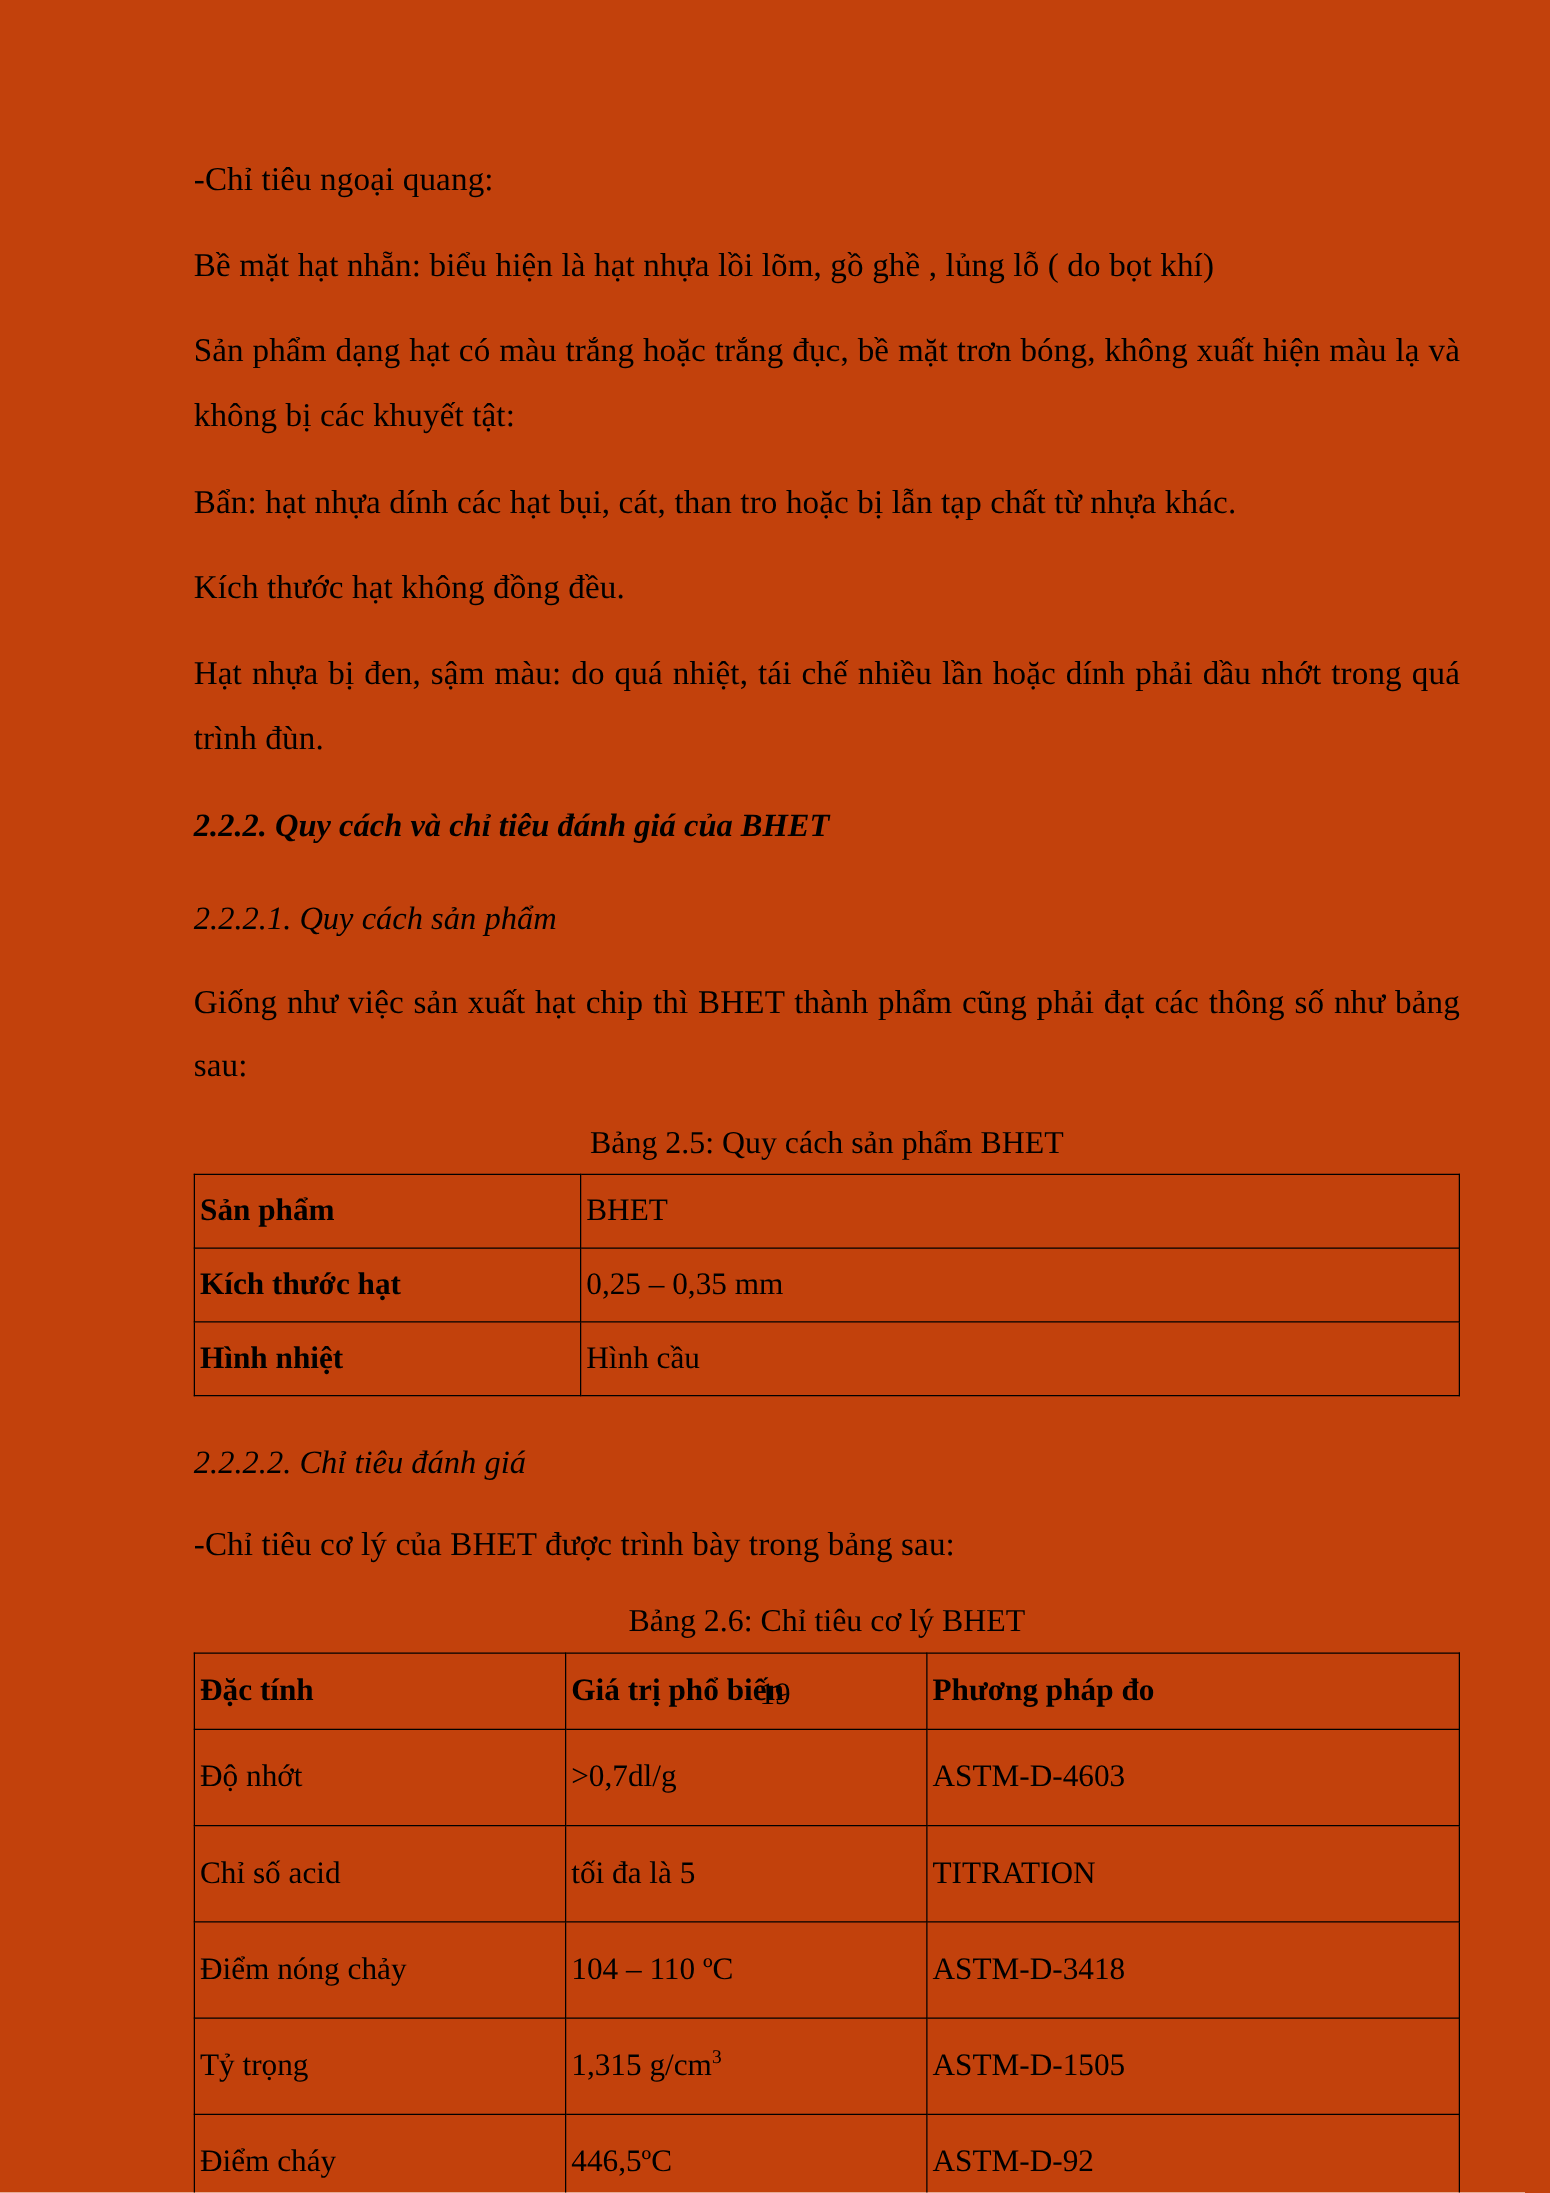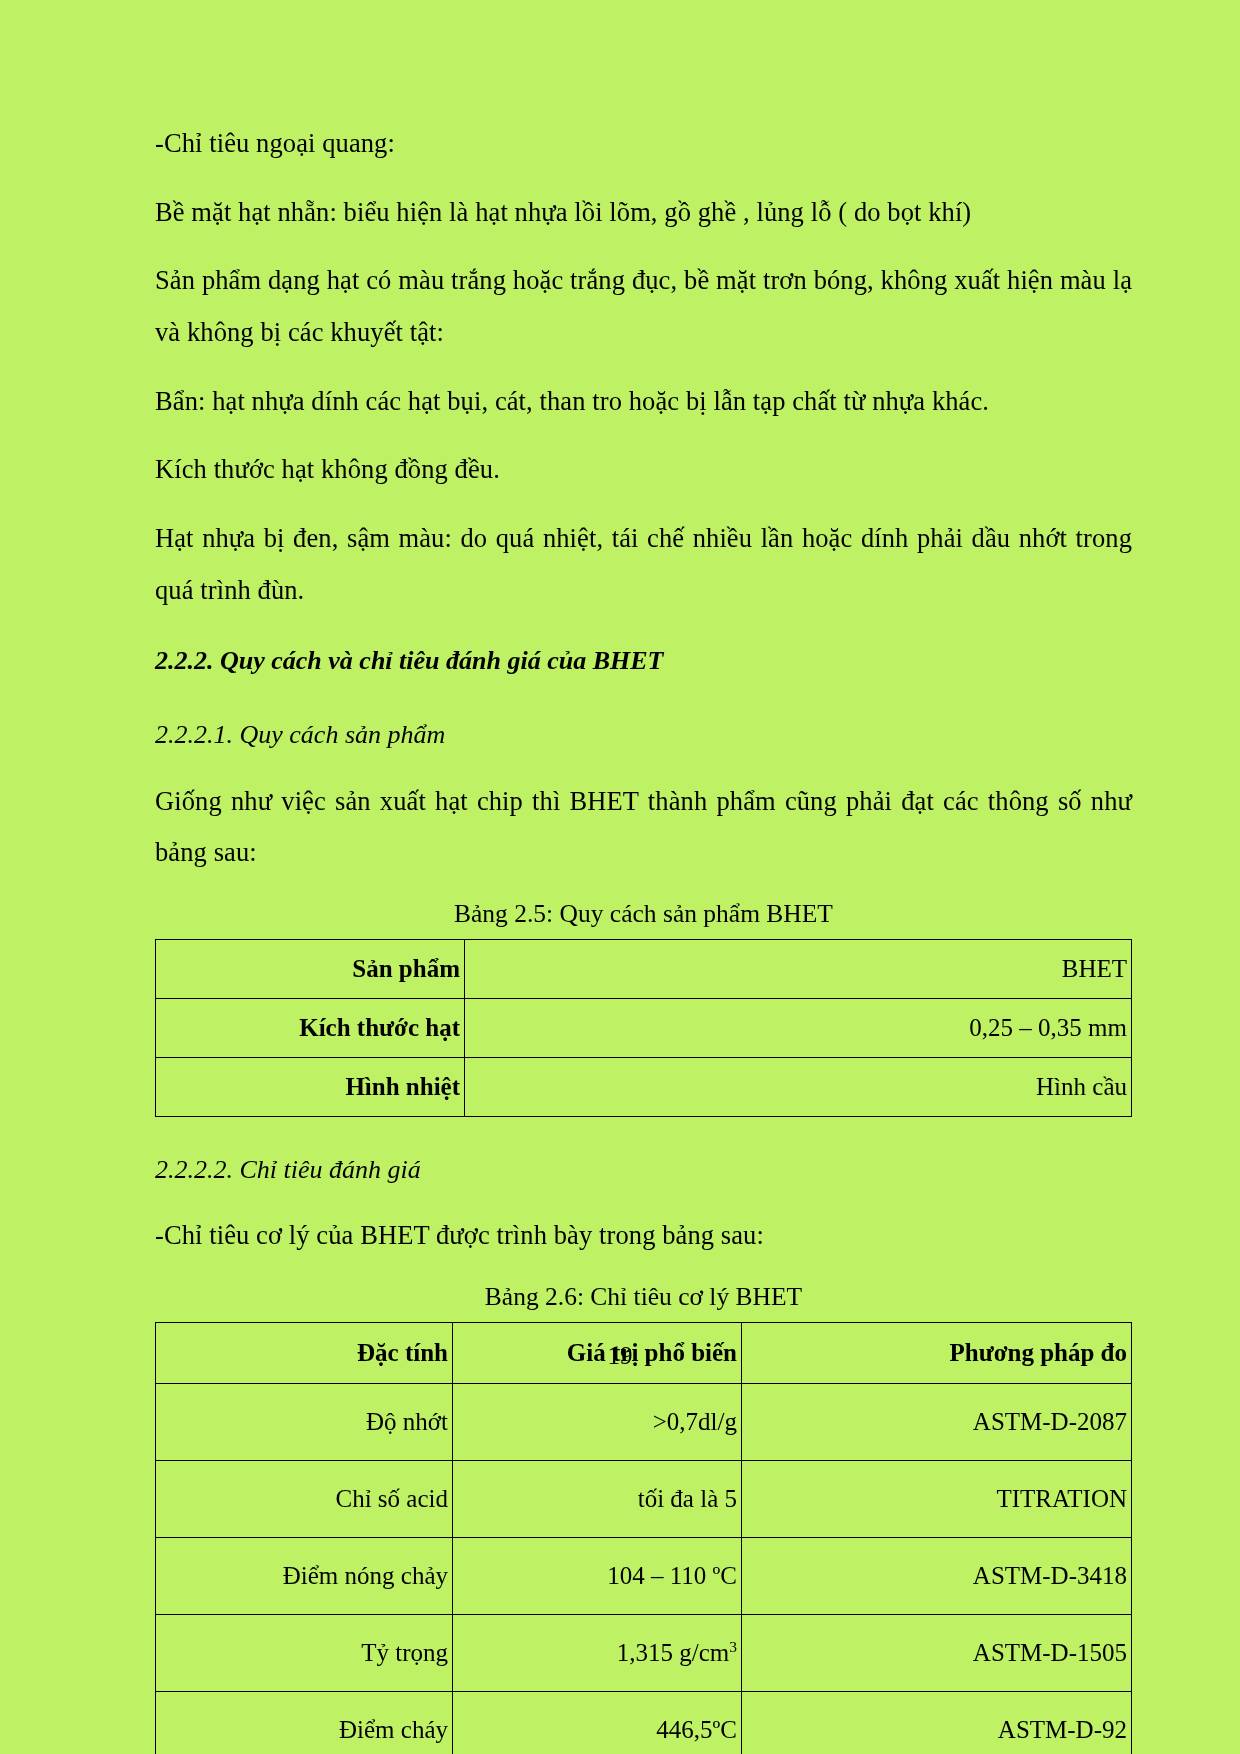--- a/index.html
+++ b/index.html
@@ -3,24 +3,24 @@
 <meta charset="utf-8">
 <style>
   html, body {
     margin: 0;
     padding: 0;
     background: #ffffff;
   }
   .page {
     width: 1240px;
     height: 1754px;
-    background: #bef264;
+    background: #c2410c;
     position: relative;
     box-sizing: border-box;
-    padding: 118px 108px 0 155px;
+    padding: 118px 72px 0 155px;
     font-family: "Liberation Serif", "DejaVu Serif", serif;
     color: #000000;
   }
   .body-text {
     font-size: 26.5px;
     line-height: 1.95;
     text-align: justify;
     margin: 0 0 17px 0;
     letter-spacing: 0.1px;
   }
@@ -48,21 +48,21 @@
     line-height: 1.4;
   }
   table.doc-table {
     border-collapse: collapse;
     width: 100%;
     table-layout: fixed;
   }
   table.doc-table td {
     border: 1.6px solid #000000;
     font-size: 25px;
-    text-align: right;
+    text-align: left;
     vertical-align: middle;
     padding: 6px 4px;
   }
   
   .t25 td { height: 46px; }
   .t25 .col-label { width: 300px; font-weight: bold; }
   .t25 .hdr-val { font-weight: normal; }
   
   .t26 td { height: 64px; }
   .t26 .c1 { width: 288px; }
@@ -135,21 +135,21 @@
   <table class="doc-table t26">
     <tbody>
       <tr class="hdr">
         <td class="c1">Đặc tính</td>
         <td class="c2">Giá trị phổ biến</td>
         <td>Phương pháp đo</td>
       </tr>
       <tr>
         <td class="c1">Độ nhớt</td>
         <td class="c2"><span>&gt;0,7dl/g</span><sup></sup></td>
-        <td>ASTM-D-2087</td>
+        <td>ASTM-D-4603</td>
       </tr>
       <tr>
         <td class="c1">Chỉ số acid</td>
         <td class="c2"><span>tối đa là 5</span><sup></sup></td>
         <td>TITRATION</td>
       </tr>
       <tr>
         <td class="c1">Điểm nóng chảy</td>
         <td class="c2"><span>104 – 110 ºC</span><sup></sup></td>
         <td>ASTM-D-3418</td>

